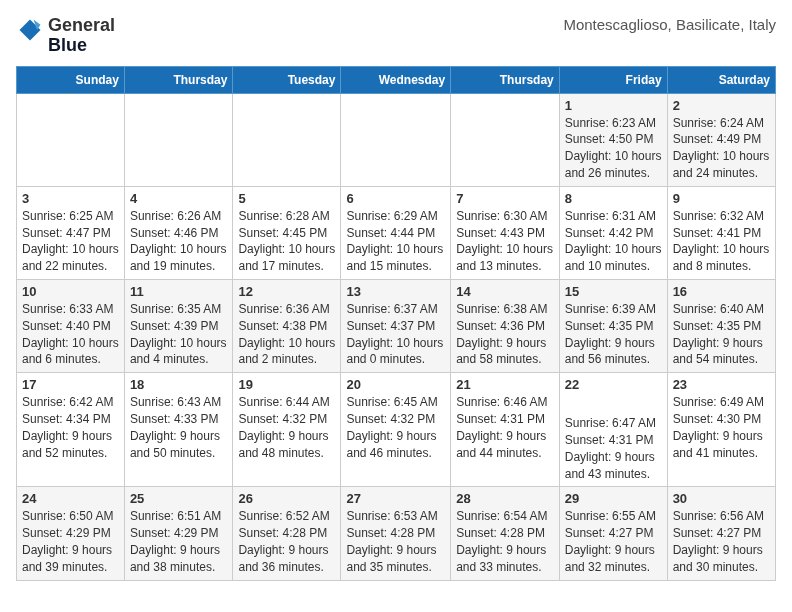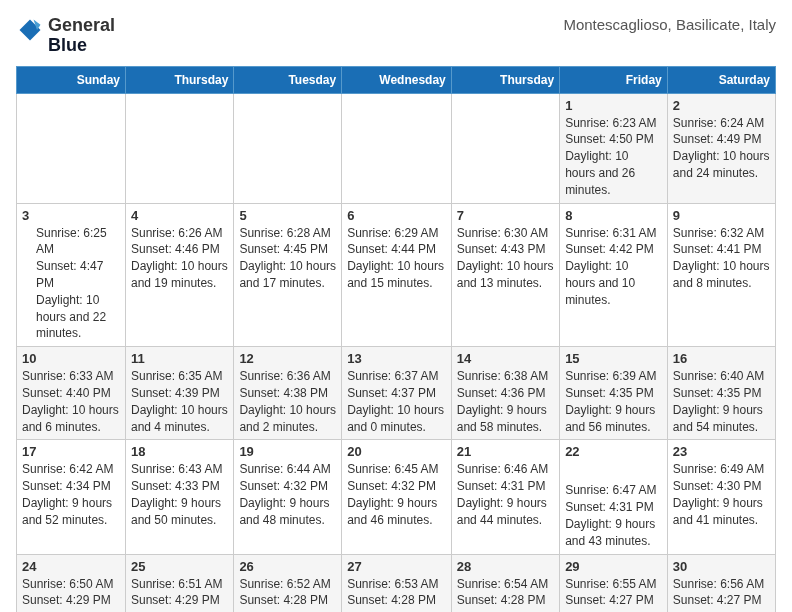--- a/index.html
+++ b/index.html
@@ -137,21 +137,21 @@
         <td>
           <div class="day-number">2</div>
           <div class="day-info" style="white-space: pre-line;">Sunrise: 6:24 AM
 Sunset: 4:49 PM
 Daylight: 10 hours and 24 minutes.</div>
         </td>
       </tr>
       <tr>
         <td>
           <div class="day-number">3</div>
-          <div class="day-info" style="white-space: pre-line; margin-left: 14px;">Sunrise: 6:25 AM
+          <div class="day-info" style="white-space: pre-line;">Sunrise: 6:25 AM
 Sunset: 4:47 PM
 Daylight: 10 hours and 22 minutes.</div>
         </td>
         <td>
           <div class="day-number">4</div>
           <div class="day-info" style="white-space: pre-line;">Sunrise: 6:26 AM
 Sunset: 4:46 PM
 Daylight: 10 hours and 19 minutes.</div>
         </td>
         <td>

